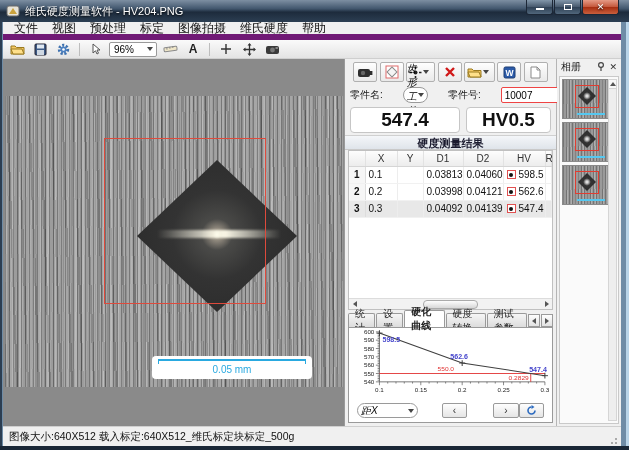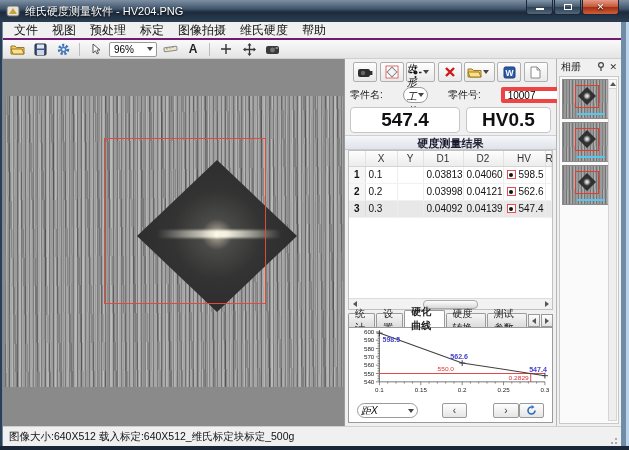--- a/index.html
+++ b/index.html
@@ -15,21 +15,21 @@
   .winbtn { width:27px; height:15px; border:1px solid #1c2736; border-top:none; border-radius:0 0 3px 3px;
             background:linear-gradient(#8296a9,#46586c 50%,#2e4054 51%,#51677c); display:flex; align-items:center; justify-content:center;
             color:#fff; font-size:9px; line-height:9px; margin-left:1px; }
   .winbtn.close { width:37px; background:linear-gradient(#e59a85,#c4563a 50%,#a52d10 51%,#c95f3d); }
   .winbtn .dash{ width:8px; height:2px; background:#fff; margin-top:4px;}
   .winbtn .box{ width:8px; height:6px; border:1.5px solid #fff;}
 
   
   .bodywrap { position:absolute; top:22px; left:3px; right:8px; bottom:4px; background:#f0f0f0; display:flex; flex-direction:column; }
 
-  .menubar { height:18px; background:#f0f0f0; border-bottom:2px solid #701a75; display:flex; align-items:center; font-size:12px; padding-left:4px; }
+  .menubar { height:18px; background:#f0f0f0; border-bottom:6px solid #701a75; display:flex; align-items:center; font-size:12px; padding-left:4px; }
   .menu-item { padding:1px 7px; color:#111; }
 
   .toolbar { height:19px; background:linear-gradient(#fafafa,#e4e4e4); border-bottom:1px solid #cfcfcf; display:flex; align-items:center; padding-left:4px; gap:3px; }
   .tbtn { width:20px; height:17px; display:flex; align-items:center; justify-content:center; border-radius:2px; }
   .tsep { width:1px; height:13px; background:#bdbdbd; margin:0 3px; }
   .combo { height:15px; width:48px; background:#fff; border:1px solid #9a9a9a; border-radius:2px; display:flex; align-items:center; font-size:10px; padding-left:4px; position:relative;text-align:center; }
   .caret { width:0; height:0; border-left:3px solid transparent; border-right:3px solid transparent; border-top:4px solid #444; margin-left:auto; margin-right:3px; }
 
   .client { flex:1; display:flex; min-height:0; }
 
@@ -58,21 +58,21 @@
 
   
   .rpanel { width:212px; background:#f0f0f0; display:flex; flex-direction:column; border-right:1px solid #b5b5b5; }
   .rtoolbar { height:26px; display:flex; align-items:center; justify-content:space-evenly; padding:0 6px; }
   .rbtn { height:20px; min-width:24px; background:linear-gradient(#fefefe,#e9e9e9); border:1px solid #b0b0b0; border-radius:2px;
     display:flex; align-items:center; justify-content:center; padding:0 2px; gap:1px;}
   .fields { height:20px; display:flex; align-items:center; font-size:10px; padding:0 5px; gap:20px; }
   .fields .lbl{ white-space:nowrap; color:#222;}
   .select { height:16px; background:#fff; border:1px solid #9a9a9a; border-radius:8px; display:flex; align-items:center; font-size:10px; padding-left:3px;font-style:italic; }
   .select.partname { width:76px; }
-  .fields input { width:79px; height:16px; border:4px solid #ef4444; border-radius:2px; font-size:10px; padding-left:3px; }
+  .fields input { width:79px; height:16px; border:1px solid #ef4444; border-radius:2px; font-size:10px; padding-left:3px; }
   .readouts { height:30px; display:flex; gap:6px; padding:2px 5px; }
   .readout { background:#fff; border:1px solid #c6c6c6; border-radius:4px; display:flex; align-items:center; justify-content:center;
     font-size:19px; font-weight:bold; color:#111; }
   .readout.val { flex:1.3; } .readout.scale { flex:1; }
   .tbl-title { height:15px; font-size:11px; font-weight:bold; text-align:center; color:#1a1a2e; background:linear-gradient(#f4f6f9,#dfe4ea); border-top:1px solid #d0d0d0; border-bottom:1px solid #c9c9c9; }
   .tablewrap { flex:1; margin:0 3px; background:#fff; border:1px solid #c0c0c0; position:relative; min-height:0; overflow:hidden;}
   table { border-collapse:collapse; width:100%; font-size:10px; table-layout:fixed; }
   th { height:15px; font-weight:normal; background:linear-gradient(#fdfdfd,#ececec); border-right:1px solid #e2e2e2; border-bottom:1px solid #d5d5d5; color:#333; }
   td { height:17px; border-right:1px solid #ededed; border-bottom:1px solid #f1f1f1; padding-left:3px; color:#111; }
   td.idx { text-align:center; font-weight:bold; background:#f6f6f6; border-right:1px solid #ddd; padding-left:0;}
@@ -224,20 +224,24 @@
       </div>
     </div>
 
     <div class="client">
 
       <div class="viewer">
         <div class="micrograph">
           <div class="diamond"></div>
           <div class="flare"></div>
           <div class="roi"></div>
+          <div class="scalebar">
+            <div class="bracket"></div>
+            <span>0.05 mm</span>
+          </div>
         </div>
       </div>
 
       <div class="rpanel">
         <div class="rtoolbar">
           <div class="rbtn">
             <svg width="16" height="11">
                 <rect x="1" y="2" width="12" height="8" rx="2" fill="#2e2e2e"></rect>
                 <circle cx="6" cy="6" r="2.2" fill="#666"></circle>
                 <rect x="13" y="4" width="2.4" height="4" fill="#2e2e2e"></rect>

